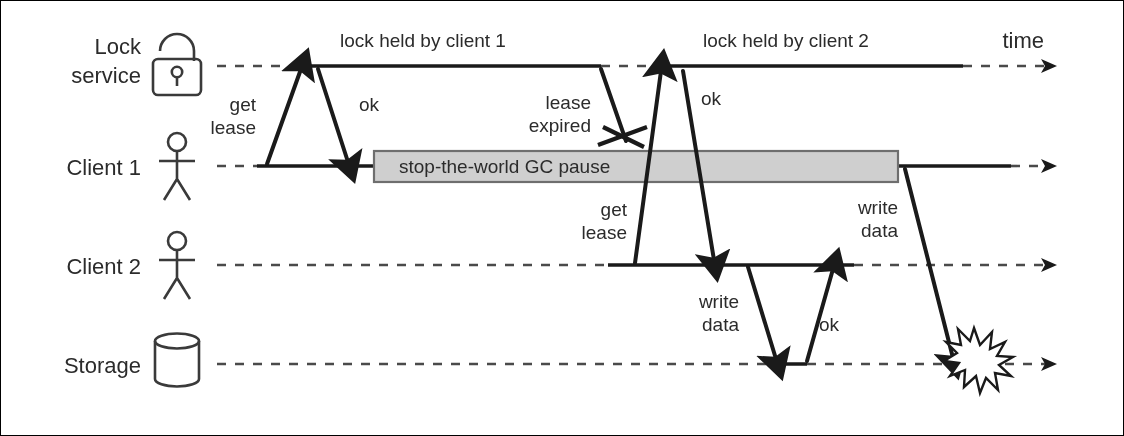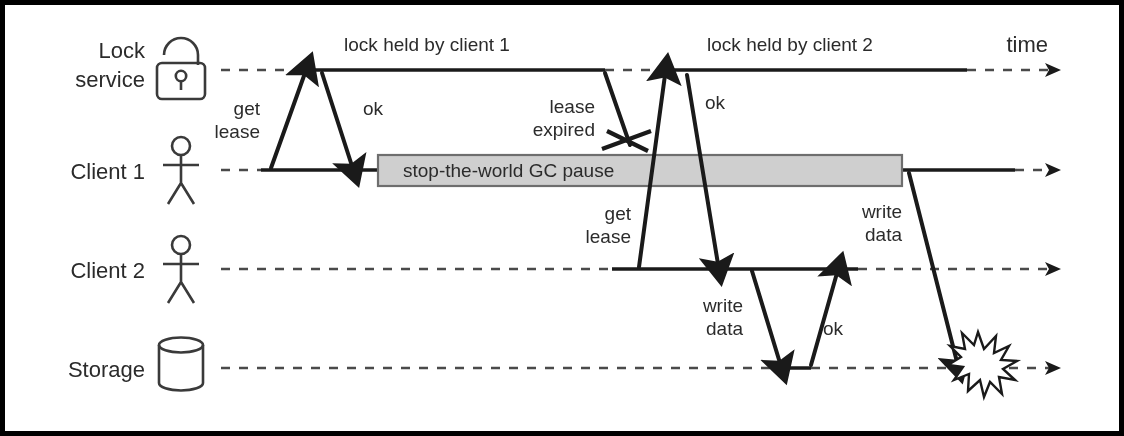--- a/index.html
+++ b/index.html
@@ -1,19 +1,19 @@
 <!DOCTYPE html>
 <html><head>
 <meta charset="utf-8">
 <style>
   html,body{margin:0;padding:0;background:#ffffff;}
   body{width:1124px;height:436px;overflow:hidden;
        font-family:"Liberation Sans","DejaVu Sans",sans-serif;}
   #frame{position:relative;width:1124px;height:436px;box-sizing:border-box;
-         border:5px solid #000000;background:#ffffff;}
+         border:1px solid #000000;background:#ffffff;}
   #frame:before{content:"";position:absolute;left:1px;top:1px;right:1px;bottom:1px;
                 border:2px solid #ffffff;pointer-events:none;}
   svg{position:absolute;left:0;top:0;display:block;}
   .lbl{font-family:"Liberation Sans","DejaVu Sans",sans-serif;fill:#2b2b2b;}
   .actor-name{font-size:22px;}
   .msg{font-size:19px;}
   .span-lbl{font-size:19px;}
   .time-lbl{font-size:22px;}
   .gc-lbl{font-size:19px;}
   .icon{stroke:#3a3a3a;fill:none;stroke-width:2.6;}

